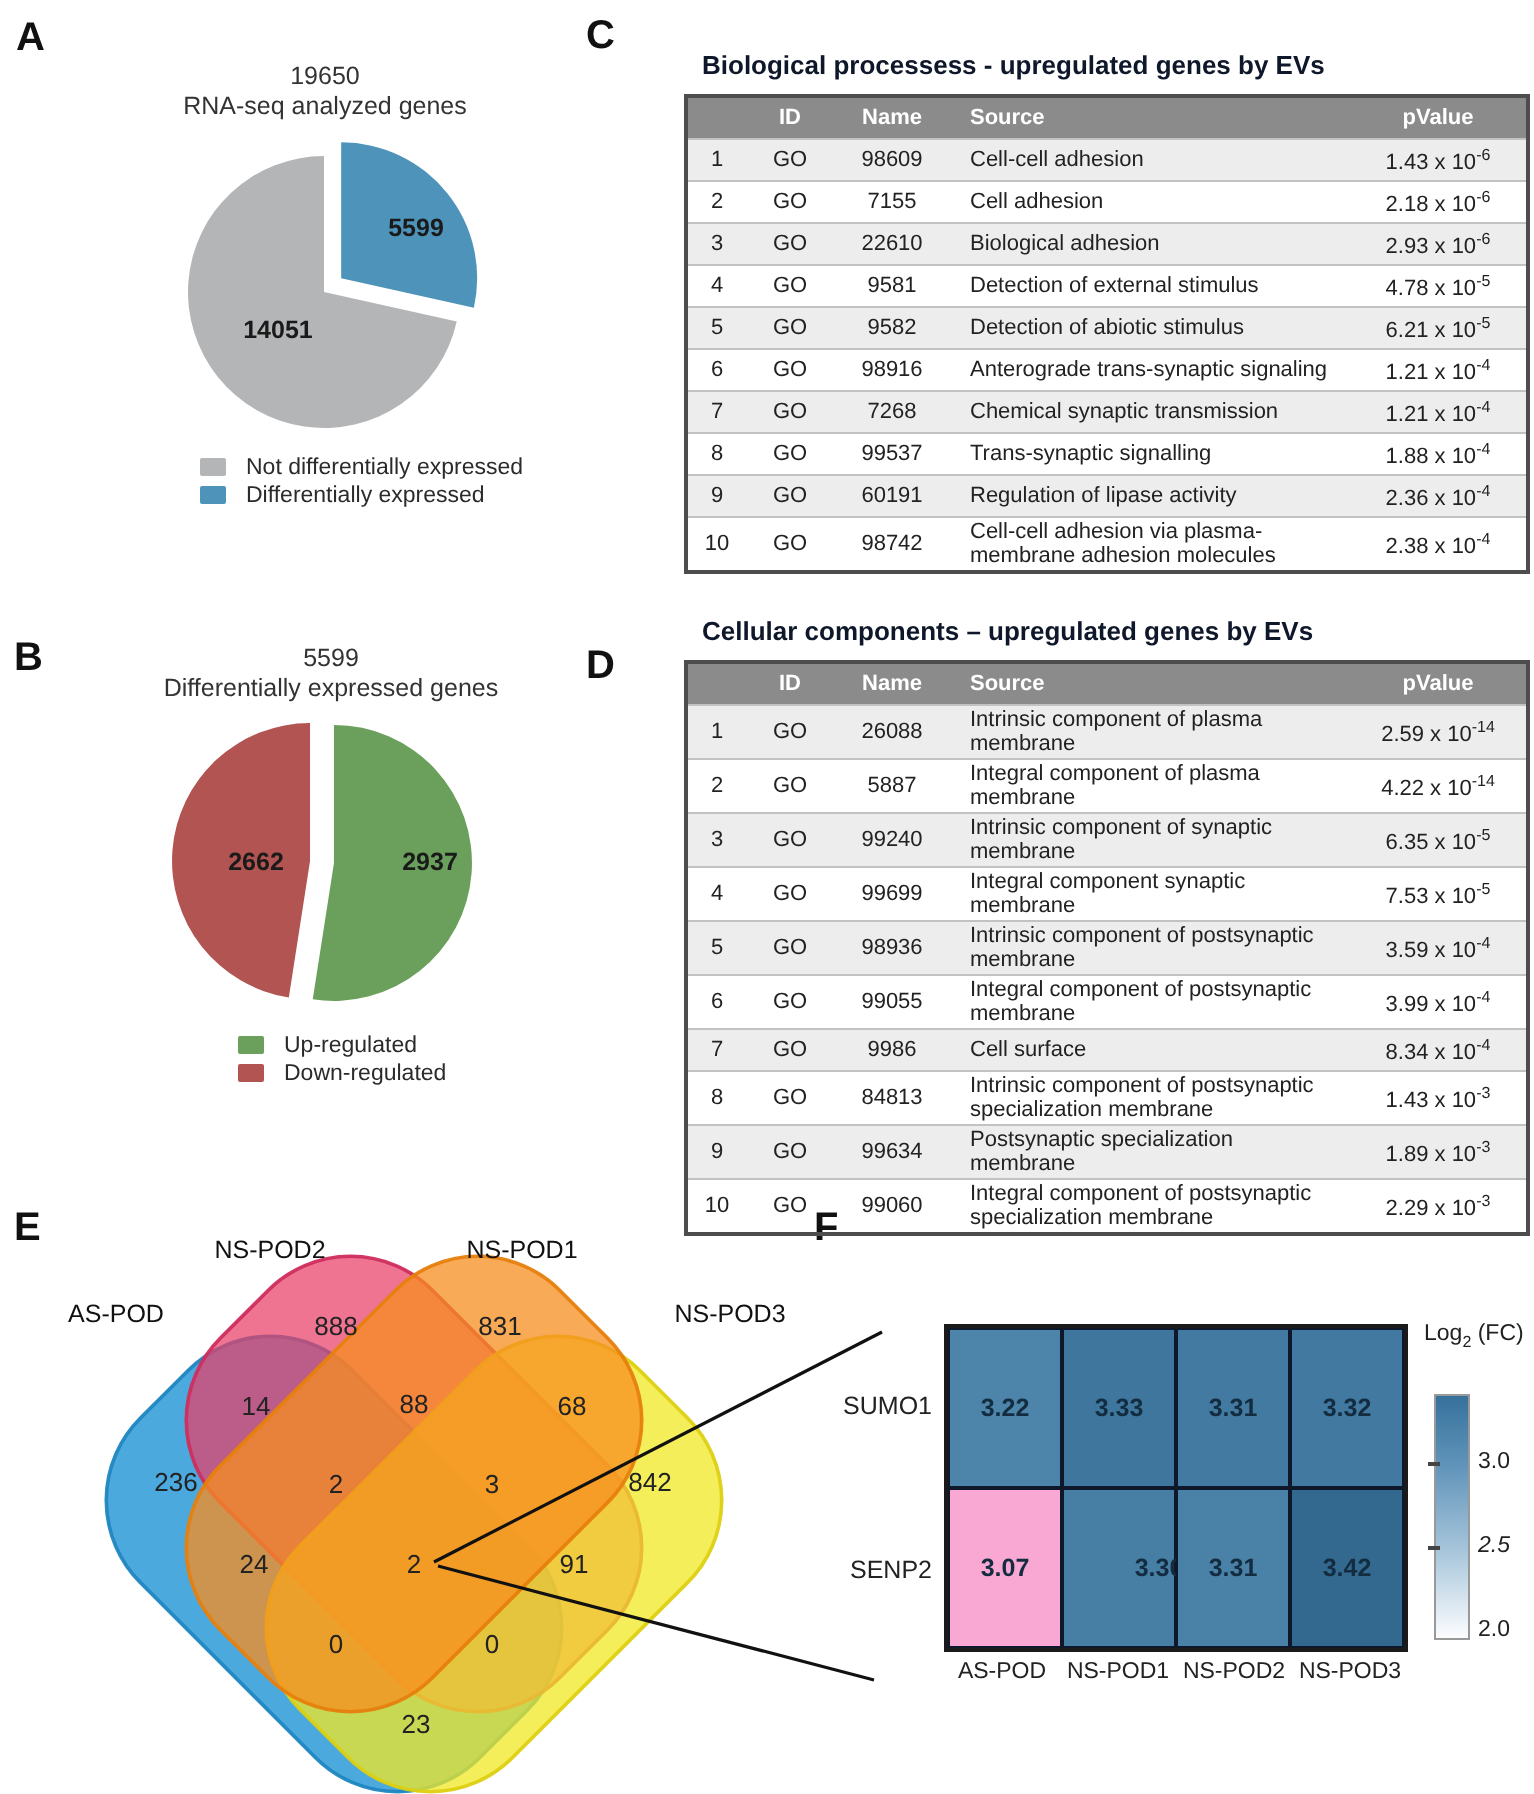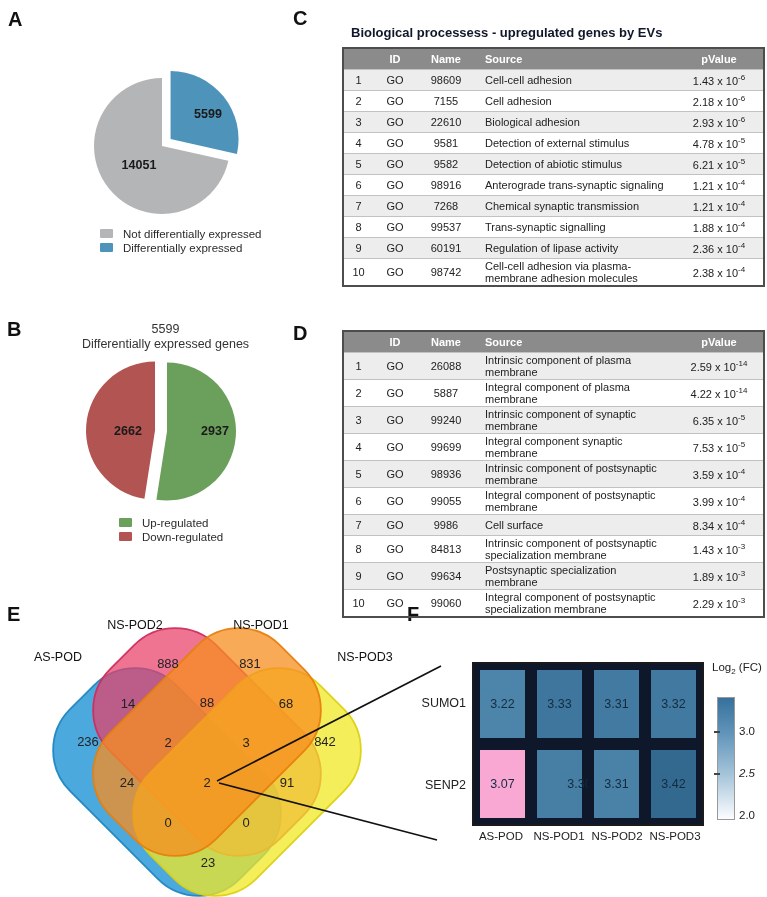--- a/index.html
+++ b/index.html
@@ -15,22 +15,22 @@
   table.go{position:absolute;border-collapse:collapse;width:421px;table-layout:fixed;
            font-size:11px;color:#222;border:2px solid #4d4d4d;padding-left:28px;}
   table.go th{background:#8b8b8b;color:#fff;font-weight:bold;height:20px;padding:0 4px;}
   table.go td{padding:1px 4px;border-top:1px solid #c2c2c2;height:18px;}
   table.go tr.alt td{background:#ededed;}
   table.go td.c, table.go th.c{text-align:center;}
   table.go td.l, table.go th.l{text-align:left;padding-left:10px;}
   table.go sup{font-size:8px;}
   .hm-grid{position:absolute;left:472px;top:662px;border:2px solid #1a1a1a;
            display:grid;grid-template-columns:repeat(4,57px);grid-auto-rows:80px;}
-  .hm-cell{border:6px solid #0f172a;display:flex;align-items:center;justify-content:center;
-           font-size:12.5px;font-weight:normal;color:#132c40;}
+  .hm-cell{border:1px solid #0f172a;display:flex;align-items:center;justify-content:center;
+           font-size:12.5px;font-weight:bold;color:#132c40;}
   .hm-rowlab{position:absolute;width:64px;text-align:right;font-size:12.5px;color:#222;}
   .hm-collab{position:absolute;text-align:center;font-size:11.5px;color:#222;}
   .cbar{position:absolute;left:717px;top:697px;width:16px;height:121px;border:1px solid #999;
         background:linear-gradient(to top,#fcfdff 0%,#a9c7dc 35%,#6194ba 71%,#36719c 100%);}
   .cbar-lab{position:absolute;left:712px;top:661px;font-size:11.5px;color:#222;}
   .cbar-lab sub{font-size:8px;}
   .cbar-tick{position:absolute;left:739px;font-size:11.5px;color:#222;}
   .cbar-dash{position:absolute;left:714px;width:6px;height:2px;background:#444;}
 </style>
 </head>
@@ -38,20 +38,24 @@
 
 <div class="page">
 
   <div class="plabel" style="left:8px;top:8px;">A</div>
   <div class="plabel" style="left:7px;top:318px;">B</div>
   <div class="plabel" style="left:293px;top:7px;">C</div>
   <div class="plabel" style="left:293px;top:322px;">D</div>
   <div class="plabel" style="left:7px;top:603px;">E</div>
   <div class="plabel" style="left:407px;top:603px;">F</div>
 
+  <div class="pie-title" style="left:30px;top:31px;width:265px;">
+    <div>19650</div>
+    <div>RNA-seq analyzed genes</div>
+  </div>
   <div class="pie-title" style="left:33px;top:322px;width:265px;">
     <div>5599</div>
     <div>Differentially expressed genes</div>
   </div>
 
   <svg id="pies-svg" width="320" height="600" viewBox="0 0 320 600">
       <g>
         <path d="M 170.58335982869494 139.12061528542372 L 170.58335982869494 71.12061528542372 A 68 68 0 0 1 236.95162329242692 153.92782990562347 Z" fill="#4e94ba"></path>
         <text x="208" y="118" text-anchor="middle" font-size="12.5" font-weight="bold" fill="#1a1a1a" font-family="&quot;Liberation Sans&quot;,sans-serif">5599</text>
       </g>
@@ -175,20 +179,21 @@
         <tr>
           <td class="c">10</td>
           <td class="c">GO</td>
           <td class="c">98742</td>
           <td class="l">Cell-cell adhesion via plasma-membrane adhesion molecules</td>
           <td class="c">2.38 x 10<sup>-4</sup></td>
         </tr>
       </tbody>
   </table>
 
+  <div class="tbl-title" style="left:351px;top:308px;">Cellular components – upregulated genes by EVs</div>
   <table class="go" style="left:342px;top:330px;" id="table-d">
     <colgroup>
         <col style="width:30px">
         <col style="width:44px">
         <col style="width:58px">
         <col style="width:200px">
         <col style="width:89px">
       </colgroup>
     <thead>
         <tr>

